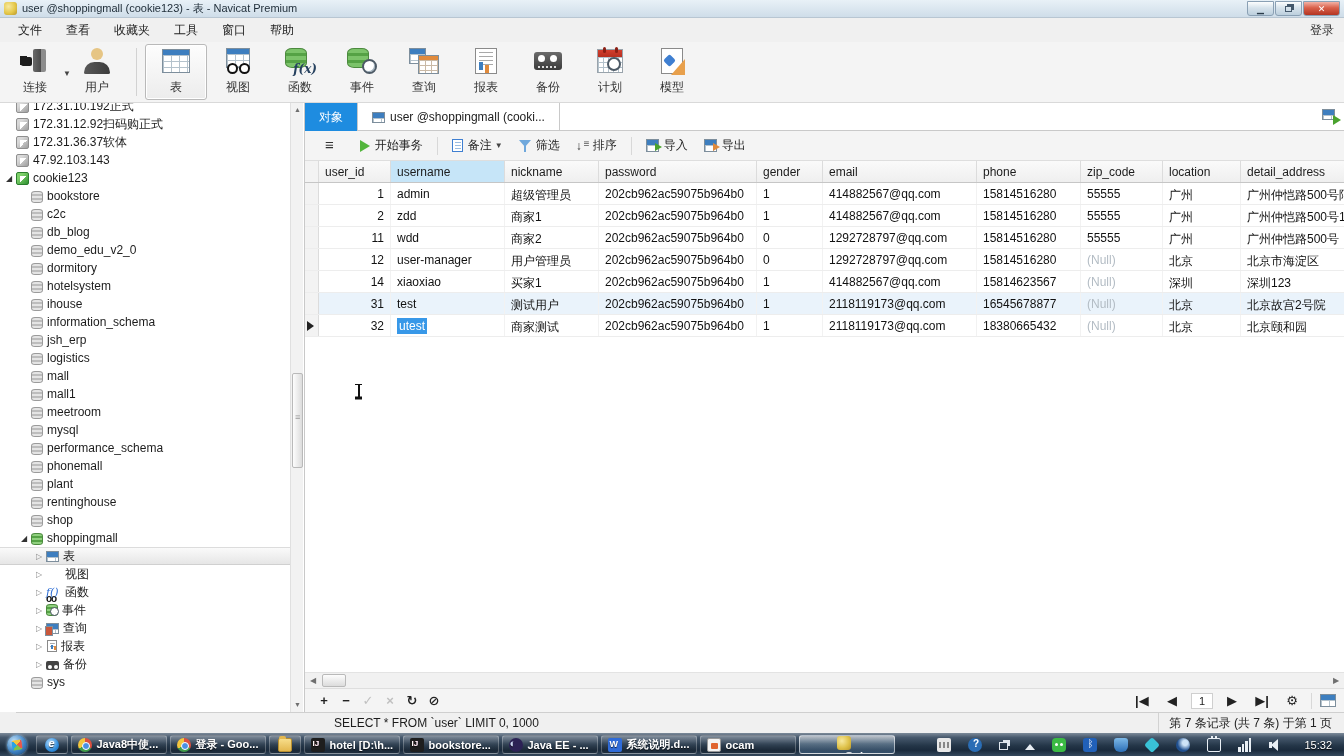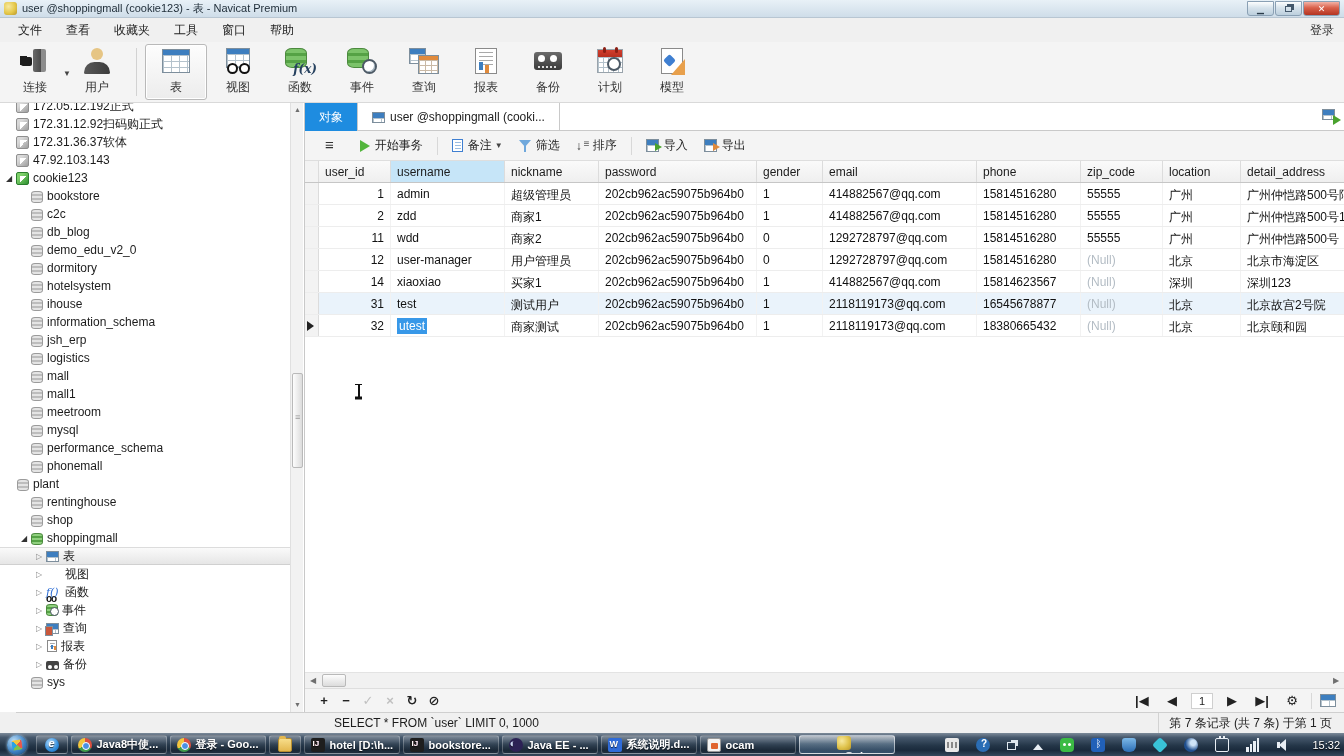--- a/index.html
+++ b/index.html
@@ -248,21 +248,21 @@
   .tk-idea { background:#1e1e1e; }
   .tk-idea::after { content:"IJ"; position:absolute; left:2px; top:1px; font-size:8px; font-weight:bold;
     color:#fff; background:linear-gradient(90deg,#e4573f,#b03aa0); -webkit-background-clip:text; }
   .tk-eclipse { border-radius:50%; background:#2c2255; }
   .tk-eclipse::after { content:"◐"; position:absolute; left:1px; top:-1px; color:#c8d4f0; font-size:11px; }
   .tk-wps { background:#2f6bd8; }
   .tk-wps::after { content:"W"; position:absolute; left:2px; top:1px; color:#fff; font-size:9px; font-weight:bold; }
   .tk-ocam { background:#f3f3f3; border:1px solid #999; }
   .tk-ocam::after { content:""; position:absolute; left:3px; top:4px; width:7px; height:6px; background:#e0642f; border-radius:1px; }
   .tk-navicat { background:radial-gradient(circle at 35% 35%, #f7e9a0, #dfc24a 55%, #b7952a); border-radius:3px; }
-  .tray { margin-left:auto; display:flex; align-items:center; gap:17px; color:#fff; }
+  .tray { margin-left:auto; display:flex; align-items:center; gap:17px; padding-right:8px; color:#fff; }
   .tico14 { width:14px; height:14px; position:relative; flex:none; }
   .ty-kbd { background:#e8e8e8; border-radius:2px; }
   .ty-kbd::after { content:""; position:absolute; left:2px; top:4px; width:10px; height:6px;
     background:repeating-linear-gradient(to right,#888 0 2px,transparent 2px 4px); }
   .ty-help { border-radius:50%; background:#2a6db5; }
   .ty-help::after { content:"?"; position:absolute; left:4.5px; top:0px; color:#fff; font-size:10px; font-weight:bold; }
   .ty-win { border:1px solid #dfe7ee; width:9px; height:8px; margin-top:3px; box-shadow:3px -3px 0 -1px #dfe7ee; }
   .ty-up { width:0; height:0; border-left:5px solid transparent; border-right:5px solid transparent; border-bottom:6px solid #e8eef4; margin-top:4px; }
   .ty-wechat { border-radius:4px; background:#3bbb44; }
   .ty-wechat::after { content:""; position:absolute; left:3px; top:5px; width:3px; height:3px; border-radius:50%;
@@ -393,21 +393,21 @@
 
      </div>
     </div>
 
   <div class="main">
     <div class="sidebar">
       <div class="tree" id="tree">
           <div class="trow" style="padding-left:2px">
        <span class="texp"></span>
             <span class="tico tr-conn"></span>
-       <span class="tlabel">172.05.12.192正式</span>
+       <span class="tlabel">172.31.10.192正式</span>
      </div>
           <div class="trow" style="padding-left:2px">
        <span class="texp"></span>
             <span class="tico tr-conn"></span>
        <span class="tlabel">172.31.12.92扫码购正式</span>
      </div>
           <div class="trow" style="padding-left:2px">
        <span class="texp"></span>
             <span class="tico tr-conn"></span>
        <span class="tlabel">172.31.36.37软体</span>
@@ -495,21 +495,21 @@
           <div class="trow" style="padding-left:17px">
        <span class="texp"></span>
             <span class="tico tr-db"></span>
        <span class="tlabel">performance_schema</span>
      </div>
           <div class="trow" style="padding-left:17px">
        <span class="texp"></span>
             <span class="tico tr-db"></span>
        <span class="tlabel">phonemall</span>
      </div>
-          <div class="trow" style="padding-left:3px">
+          <div class="trow" style="padding-left:17px">
        <span class="texp"></span>
             <span class="tico tr-db"></span>
        <span class="tlabel">plant</span>
      </div>
           <div class="trow" style="padding-left:17px">
        <span class="texp"></span>
             <span class="tico tr-db"></span>
        <span class="tlabel">rentinghouse</span>
      </div>
           <div class="trow" style="padding-left:17px">

